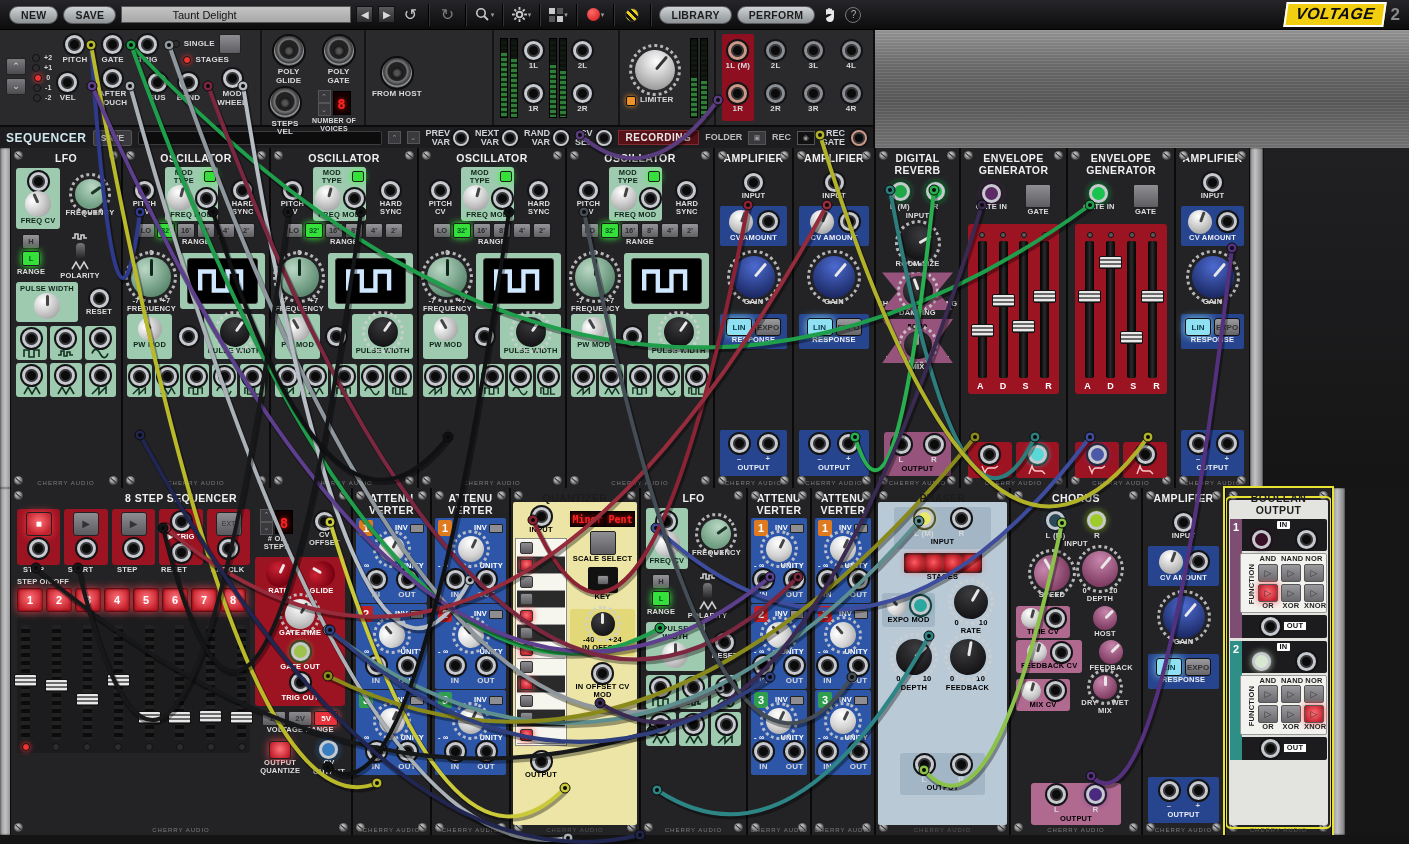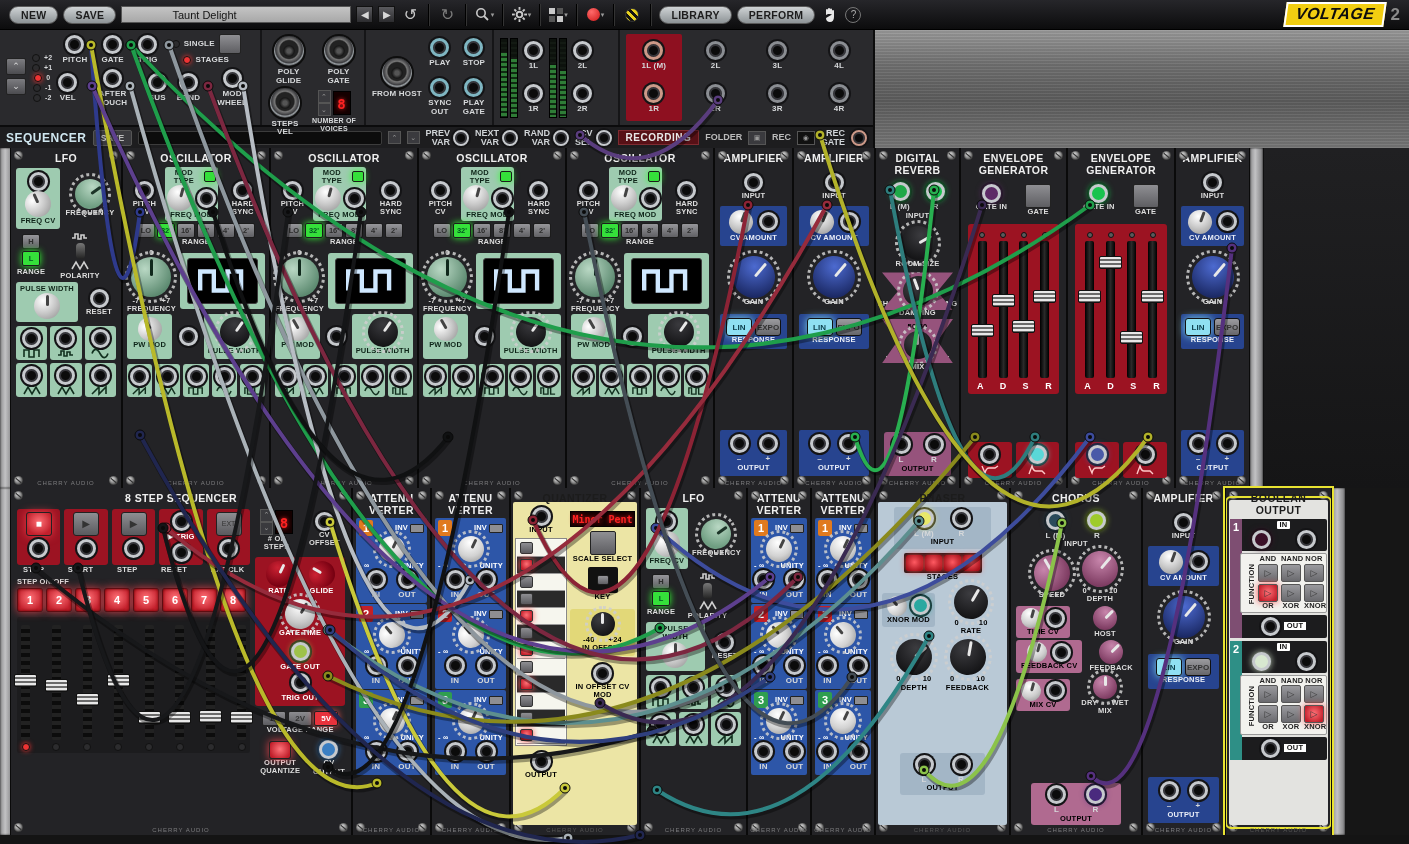--- a/index.html
+++ b/index.html
@@ -270,38 +270,20 @@
                   <span class="lab" style="font-size:7px">NUMBER OF VOICES</span>
                 </span>
               </div>
     </div>
           </div>
           <div class="iosec" style="width:128px">
     <span class="flexc" style="justify-content:center">
               <span class="din"></span>
               <span class="lab">FROM HOST</span>
             </span>
-    <div style="display:grid;grid-template-columns:1fr 1fr;gap:2px 10px;align-items:center;justify-items:center;flex:1">
-      <span class="jcol">
-                <span class="jack teal "></span>
-                <span class="lab">PLAY</span>
-              </span>
-              <span class="jcol">
-                <span class="jack teal "></span>
-                <span class="lab">STOP</span>
-              </span>
-              <span class="jcol">
-                <span class="jack teal "></span>
-                <span class="lab">SYNC OUT</span>
-              </span>
-              <span class="jcol">
-                <span class="jack teal "></span>
-                <span class="lab">PLAY GATE</span>
-              </span>
-    </div>
           </div>
           <div class="iosec" style="width:126px">
       <div class="flexr" style="gap:2px">
               <span class="meterbar">
                 <span class="meterfill" style="height:82%"></span>
               </span>
               <span class="meterbar">
                 <span class="meterfill" style="height:74%"></span>
               </span>
             </div>
@@ -324,20 +306,41 @@
               </span>
             </div>
       <div class="flexc" style="justify-content:space-around">
               <span class="jcol">
                 <span class="jack  "></span>
                 <span class="lab">2L</span>
               </span>
               <span class="jcol">
                 <span class="jack  "></span>
                 <span class="lab">2R</span>
+              </span>
+            </div>
+          </div>
+          <div class="iosec" style="width:96px">
+      <div class="flexc" style="flex:1;justify-content:center;gap:3px">
+      <span class="knob" style="width:40px;height:40px;background:radial-gradient(circle at 38% 32%,#fdfdfd,#b9b9b9 55%,#7c7c7c);transform:rotate(40deg)">
+                <span class="ring"></span>
+                <span class="kptr" style="background:#333"></span>
+              </span>
+      <span class="lab"></span>
+      <span class="flexr" style="gap:4px;align-self:flex-start">
+                <span class="led org"></span>
+                <span class="lab">LIMITER</span>
+              </span>
+            </div>
+      <div class="flexr" style="gap:2px">
+              <span class="meterbar">
+                <span class="meterfill" style="height:50%"></span>
+              </span>
+              <span class="meterbar">
+                <span class="meterfill" style="height:45%"></span>
               </span>
             </div>
           </div>
           <div class="iosec" style="flex:1;border-right:none">
       <div class="flexc" style="justify-content:space-around;flex:1;background:#8e1020;border-radius:2px;">
         <span class="jcol">
                 <span class="jack redr "></span>
                 <span class="lab">1L (M)</span>
               </span>
         <span class="jcol">
@@ -2076,21 +2079,21 @@
             <span class="mlab">STAGES</span>
           </div>
     <div style="display:flex;padding:4px 6px;gap:4px;align-items:center">
       <div class="flexc" style="background:#a3b6c6;border-radius:3px;padding:3px 5px">
               <span class="flexr" style="gap:4px">
                 <span class="knob" style="width:20px;height:20px;background:radial-gradient(circle at 35% 30%,#fff,#ccc 55%,#888);transform:rotate(-40deg)">
                   <span class="kptr" style="background:#444"></span>
                 </span>
                 <span class="jack  " style="background:#2aa8a0;box-shadow:0 0 6px #2aa8a0,0 0 0 2px #141416"></span>
               </span>
-              <span class="mlab">XNOR MOD</span>
+              <span class="mlab">EXPO MOD</span>
             </div>
       <div class="flexc" style="flex:1">
               <span class="knob" style="width:34px;height:34px;background:radial-gradient(circle at 35% 30%,#3c3c40,#151517 75%);transform:rotate(30deg)">
                 <span class="ring"></span>
                 <span class="kptr" style="background:#e8e8e8"></span>
               </span>
               <span class="flexr" style="gap:20px">
                 <span class="mlab">0</span>
                 <span class="mlab">10</span>
               </span>

